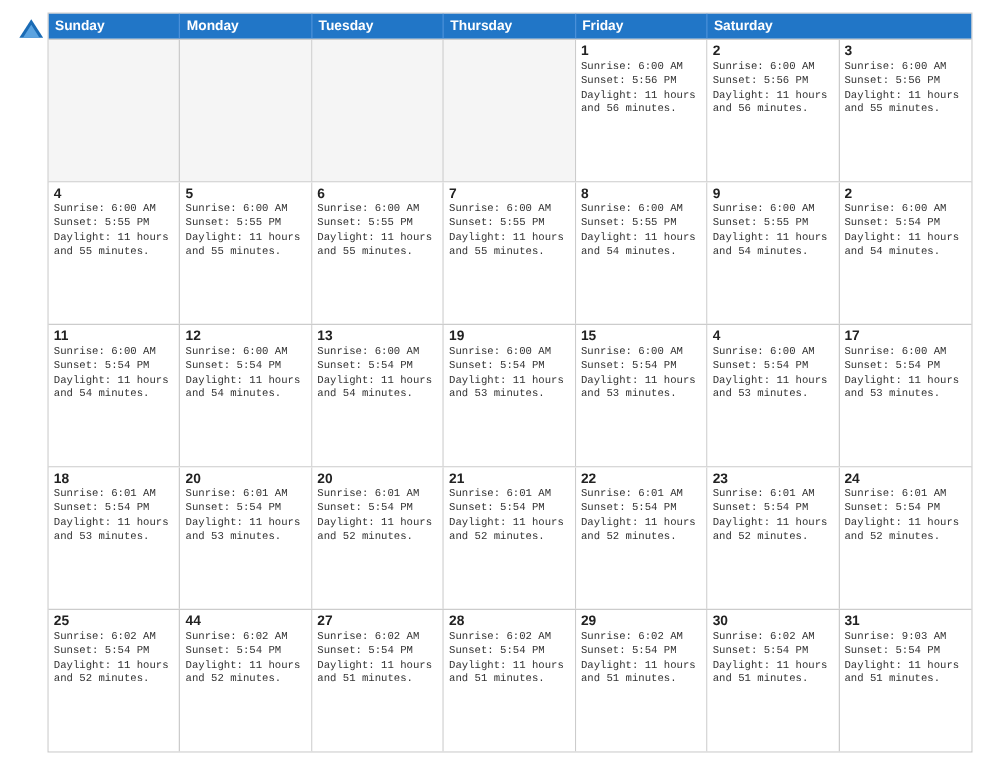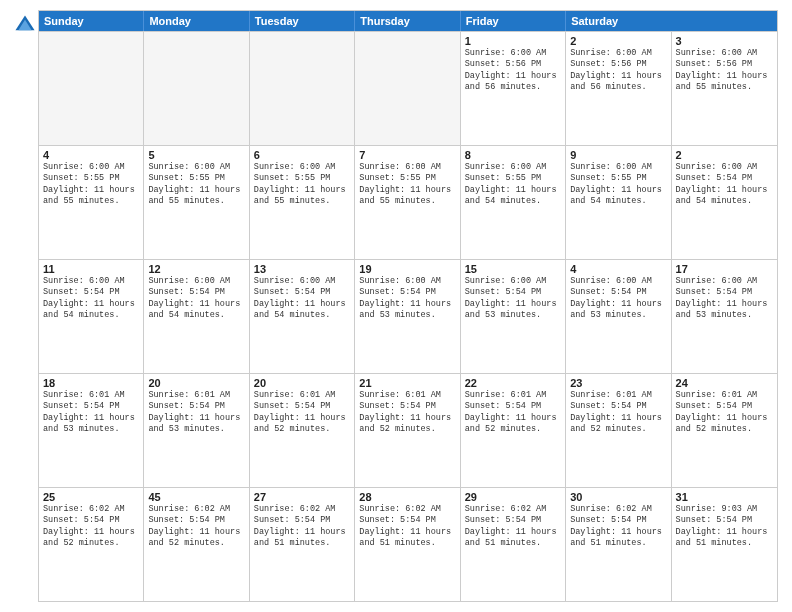--- a/index.html
+++ b/index.html
@@ -328,21 +328,21 @@
         </div>
         <div class="cal-row">
           <div class="cal-cell">
             <div class="day-num">25</div>
             <div class="cell-text" style="white-space: pre-line;">Sunrise: 6:02 AM
 Sunset: 5:54 PM
 Daylight: 11 hours
 and 52 minutes.</div>
           </div>
           <div class="cal-cell">
-            <div class="day-num">45</div>
+            <div class="day-num">44</div>
             <div class="cell-text" style="white-space: pre-line;">Sunrise: 6:02 AM
 Sunset: 5:54 PM
 Daylight: 11 hours
 and 52 minutes.</div>
           </div>
           <div class="cal-cell">
             <div class="day-num">27</div>
             <div class="cell-text" style="white-space: pre-line;">Sunrise: 6:02 AM
 Sunset: 5:54 PM
 Daylight: 11 hours

